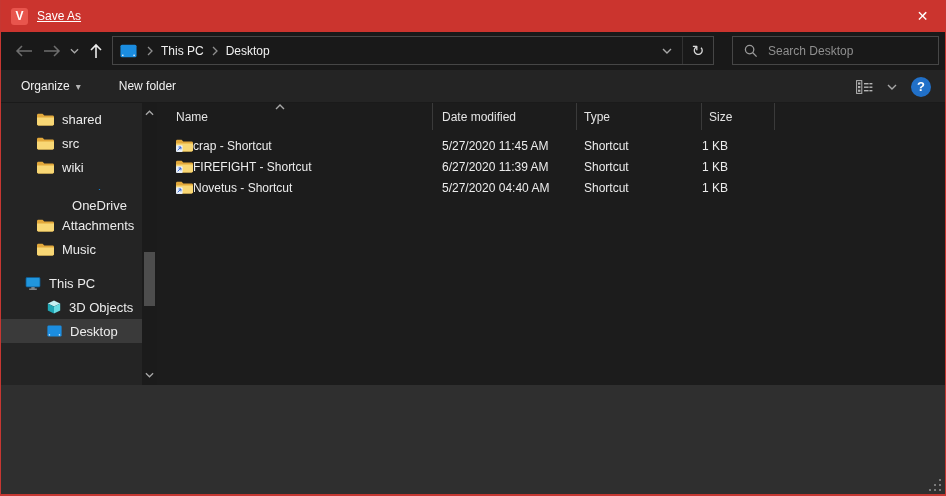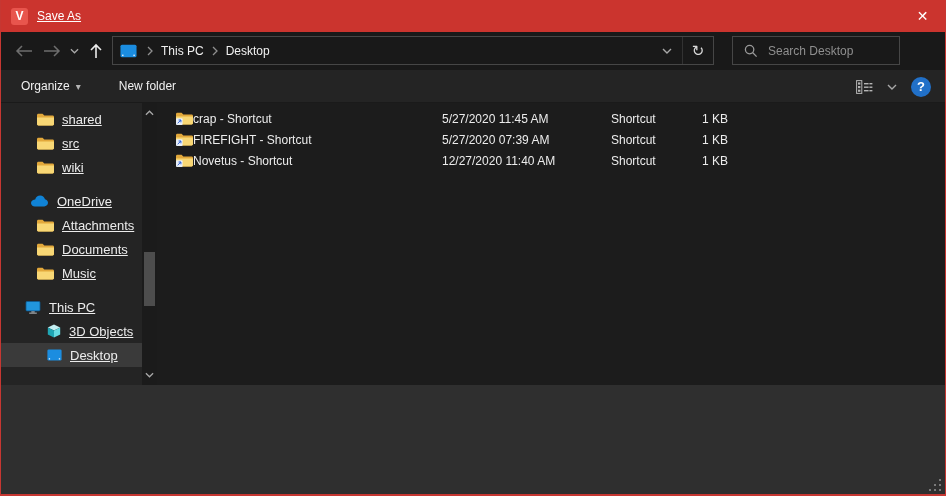--- a/index.html
+++ b/index.html
@@ -19,59 +19,59 @@
   
   .navbar{position:absolute;left:0;top:32px;right:0;height:38px;background:#191919;}
   .nav-btn{position:absolute;top:8px;height:22px;display:flex;align-items:center;justify-content:center;}
   .addressbar{position:absolute;left:111px;top:4px;width:602px;height:29px;border:1px solid #464646;background:#191919;box-sizing:border-box;display:flex;align-items:center;}
   .crumb-icon{margin:0 6px 0 7px;}
   .crumb{color:#f0f0f0;padding:0 4px;white-space:nowrap;}
   .crumb-sep{padding:0 4px;display:flex;align-items:center;}
   .addr-right{position:absolute;right:0;top:0;height:27px;display:flex;align-items:center;}
   .addr-drop{width:30px;height:27px;display:flex;align-items:center;justify-content:center;}
   .addr-refresh{width:30px;height:27px;display:flex;align-items:center;justify-content:center;color:#d8d8d8;font-size:15px;border-left:1px solid #323232;}
-  .searchbox{position:absolute;left:731px;top:4px;width:168px;height:29px;border:1px solid #464646;background:#191919;box-sizing:border-box;display:flex;align-items:center;}
+  .searchbox{position:absolute;left:731px;top:4px;width:207px;height:29px;border:1px solid #464646;background:#191919;box-sizing:border-box;display:flex;align-items:center;}
   .search-ph{color:#8f8f8f;margin-left:10px;}
   
   .toolbar{position:absolute;left:0;top:70px;right:0;height:33px;background:#242424;display:flex;align-items:flex-start;border-bottom:1px solid #1a1a1a;box-sizing:border-box;}
   .tool-btn{display:flex;align-items:center;gap:6px;color:#f0f0f0;padding:0 10px;height:100%;}
   .tool-btn.organize{margin-left:10px;}
   .tool-btn.newfolder{margin-left:18px;}
   .tool-right{position:absolute;right:14px;top:0;height:33px;display:flex;align-items:center;gap:14px;}
   .caret-glyph{color:#b5b5b5;font-size:10px;}
   .help-btn{width:20px;height:20px;border-radius:50%;background:#2170c8;color:#fff;font-weight:bold;font-size:13px;display:flex;align-items:center;justify-content:center;}
   
   .content{position:absolute;left:0;top:103px;right:0;height:282px;}
   .sidebar{position:absolute;left:0;top:0;width:156px;height:282px;background:#242424;overflow:hidden;}
-  .side-list{position:absolute;left:0;top:0;right:0;text-decoration:underline;}
+  .side-list{position:absolute;left:0;top:0;right:0;}
   .side-item{height:24px;display:flex;align-items:center;gap:8px;font-size:13px;color:#ececec;white-space:nowrap;}
   .side-item.first{margin-top:4px;}
   .side-gap{height:10px;}
   .side-item.selected{background:#3a3a3a;}
   .pl-thispc{padding-left:24px;}
-  .pl-drive{padding-left:29px;}
+  .pl-drive{padding-left:41px;flex-direction:column;}
   .pl-sub{padding-left:36px;}
   .pl-pc-sub{padding-left:46px;}
   .side-scroll{position:absolute;right:0;top:0;width:15px;height:282px;background:#1b1b1b;}
   .scroll-arrow{position:absolute;left:0;width:15px;height:16px;display:flex;align-items:center;justify-content:center;}
   .scroll-thumb{position:absolute;left:2px;width:11px;background:#4d4d4d;}
   
   .filelist{position:absolute;left:156px;top:0;right:0;height:282px;background:#1c1c1c;}
   .lheader{display:grid;grid-template-columns:276px 144px 125px 73px auto;height:27px;align-items:center;position:relative;}
   .hcell{height:27px;display:flex;align-items:center;color:#e4e4e4;border-right:1px solid #3a3a3a;box-sizing:border-box;position:relative;}
   .hcell.name{padding-left:19px;}
   .hcell.date{padding-left:9px;}
   .hcell.type{padding-left:7px;}
   .hcell.size{padding-left:7px;}
   .sort-caret{position:absolute;left:118px;top:1px;}
   .lrows{margin-top:5px;}
   .lrow{display:grid;grid-template-columns:276px 144px 125px 73px auto;height:21px;align-items:center;color:#ececec;}
   .cell-name{padding-left:19px;display:flex;align-items:center;white-space:nowrap;}
   .cell-date{padding-left:9px;white-space:nowrap;}
-  .cell-type{padding-left:7px;margin-left:27px;}
+  .cell-type{padding-left:7px;}
   .cell-size{text-align:left;padding-right:7px;}
   
   .footer{position:absolute;left:0;top:385px;right:0;bottom:0;background:#2f2f2f;}
   .resize-grip{position:absolute;right:4px;bottom:3px;width:14px;height:14px;}
   .resize-grip i{position:absolute;width:2px;height:2px;background:#7a7a7a;}
 </style>
 </head>
 <body>
 
 <svg width="0" height="0" style="position:absolute">
@@ -264,26 +264,20 @@
         <div class="side-item pl-sub">
           <svg width="17" height="13">
               <use href="#sym-folder"></use>
             </svg>
           <span>Attachments</span>
         </div>
         <div class="side-item pl-sub">
           <svg width="17" height="13">
               <use href="#sym-folder"></use>
             </svg>
-          <span>Documents</span>
-        </div>
-        <div class="side-item pl-sub">
-          <svg width="17" height="13">
-              <use href="#sym-folder"></use>
-            </svg>
           <span>Music</span>
         </div>
         <div class="side-gap"></div>
         <div class="side-item pl-thispc">
           <svg width="16" height="13">
               <use href="#sym-pc"></use>
             </svg>
           <span>This PC</span>
         </div>
         <div class="side-item pl-pc-sub">
@@ -308,51 +302,71 @@
         <div class="scroll-thumb" style="top:149px;height:54px;"></div>
         <div class="scroll-arrow" style="bottom:2px;">
             <svg width="9" height="6">
               <use href="#sym-chev-down"></use>
             </svg>
           </div>
       </div>
     </div>
 
     <div class="filelist">
+      <div class="lheader">
+        <div class="hcell name">
+          <span>Name</span>
+          <span class="sort-caret">
+              <svg width="10" height="6">
+                <use href="#sym-chev-up"></use>
+              </svg>
+            </span>
+        </div>
+        <div class="hcell date">
+          <span>Date modified</span>
+        </div>
+        <div class="hcell type">
+          <span>Type</span>
+        </div>
+        <div class="hcell size">
+          <span>Size</span>
+        </div>
+        <div></div>
+      </div>
       <div class="lrows">
         <div class="lrow">
           <div class="cell-name">
             <svg width="17" height="13">
                 <use href="#sym-folder-shortcut"></use>
               </svg>
             <span>crap - Shortcut</span>
           </div>
           <div class="cell-date">5/27/2020 11:45 AM</div>
           <div class="cell-type">Shortcut</div>
           <div class="cell-size">1 KB</div>
         </div>
         <div class="lrow">
           <div class="cell-name">
             <svg width="17" height="13">
                 <use href="#sym-folder-shortcut"></use>
               </svg>
             <span>FIREFIGHT - Shortcut</span>
           </div>
-          <div class="cell-date">5/27/2020 07:39 AM</div>
+          <div class="cell-date">6/27/2020 11:39 AM</div>
           <div class="cell-type">Shortcut</div>
           <div class="cell-size">1 KB</div>
         </div>
         <div class="lrow">
           <div class="cell-name">
             <svg width="17" height="13">
                 <use href="#sym-folder-shortcut"></use>
               </svg>
             <span>Novetus - Shortcut</span>
           </div>
-          <div class="cell-date">12/27/2020 11:40 AM</div>
+          <div class="cell-date">5/27/2020 04:40 AM</div>
           <div class="cell-type">Shortcut</div>
           <div class="cell-size">1 KB</div>
         </div>
       </div>
     </div>
   </div>
 
   <div class="footer">
 
     <div class="resize-grip">

